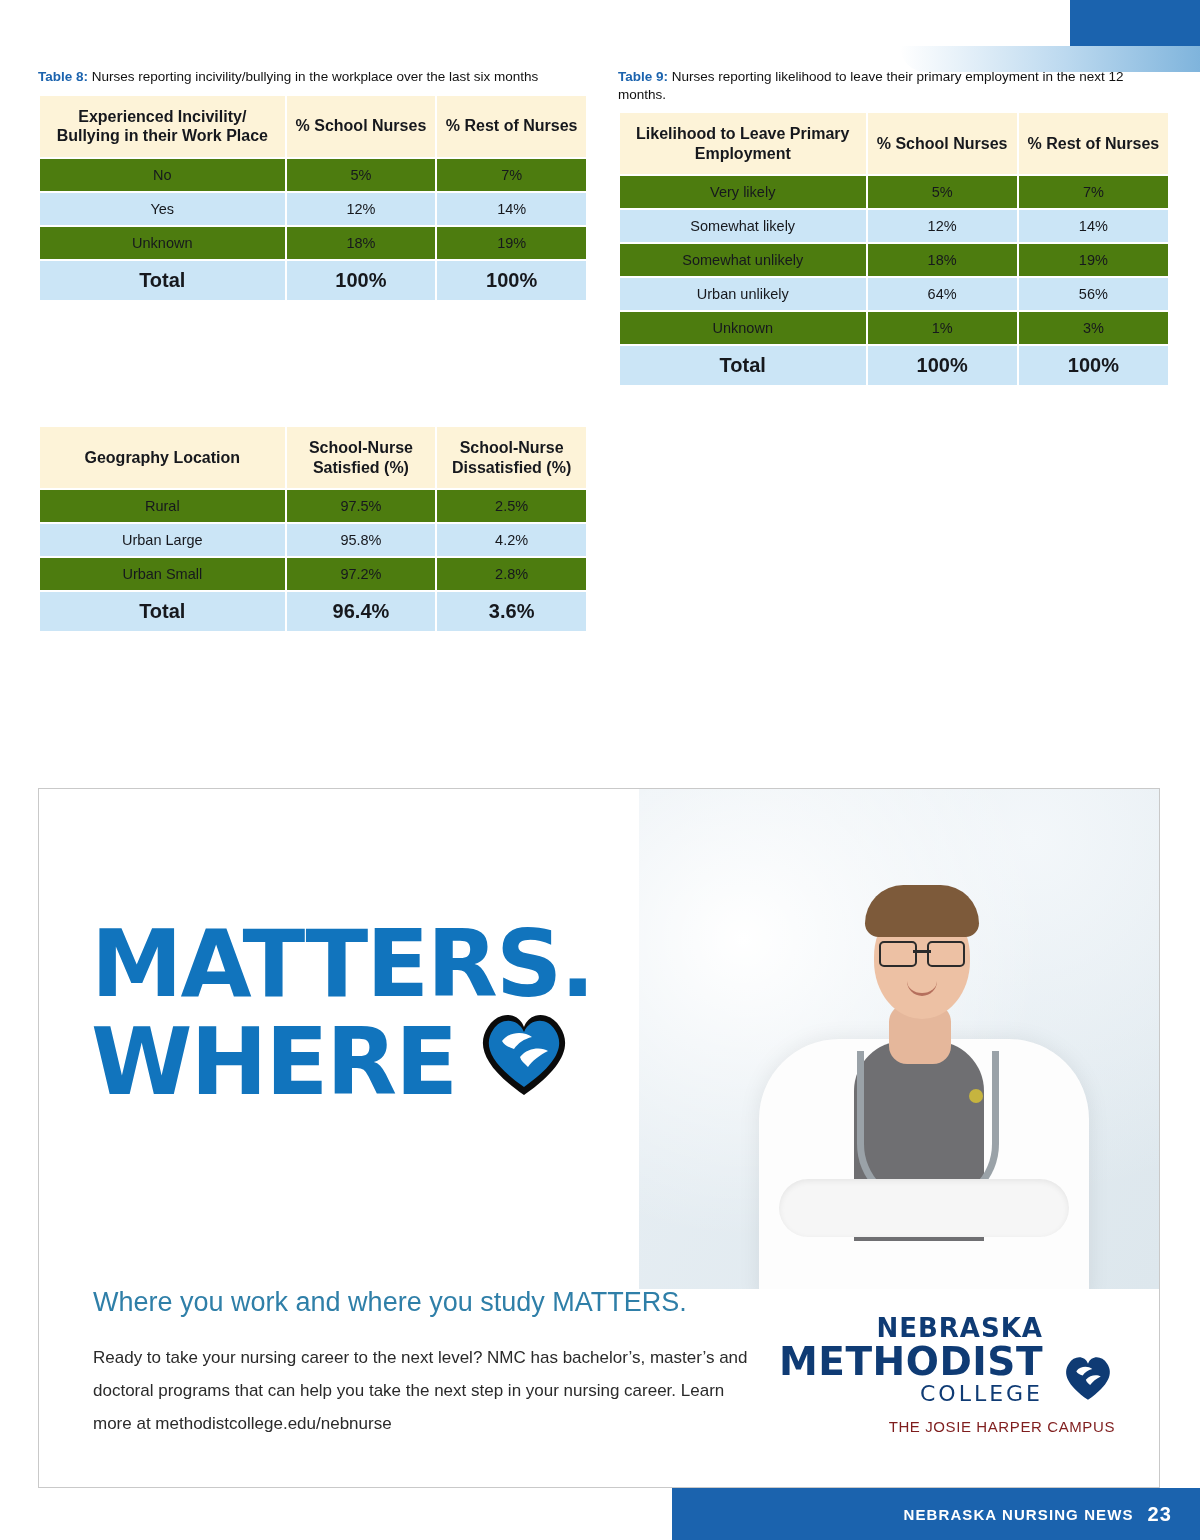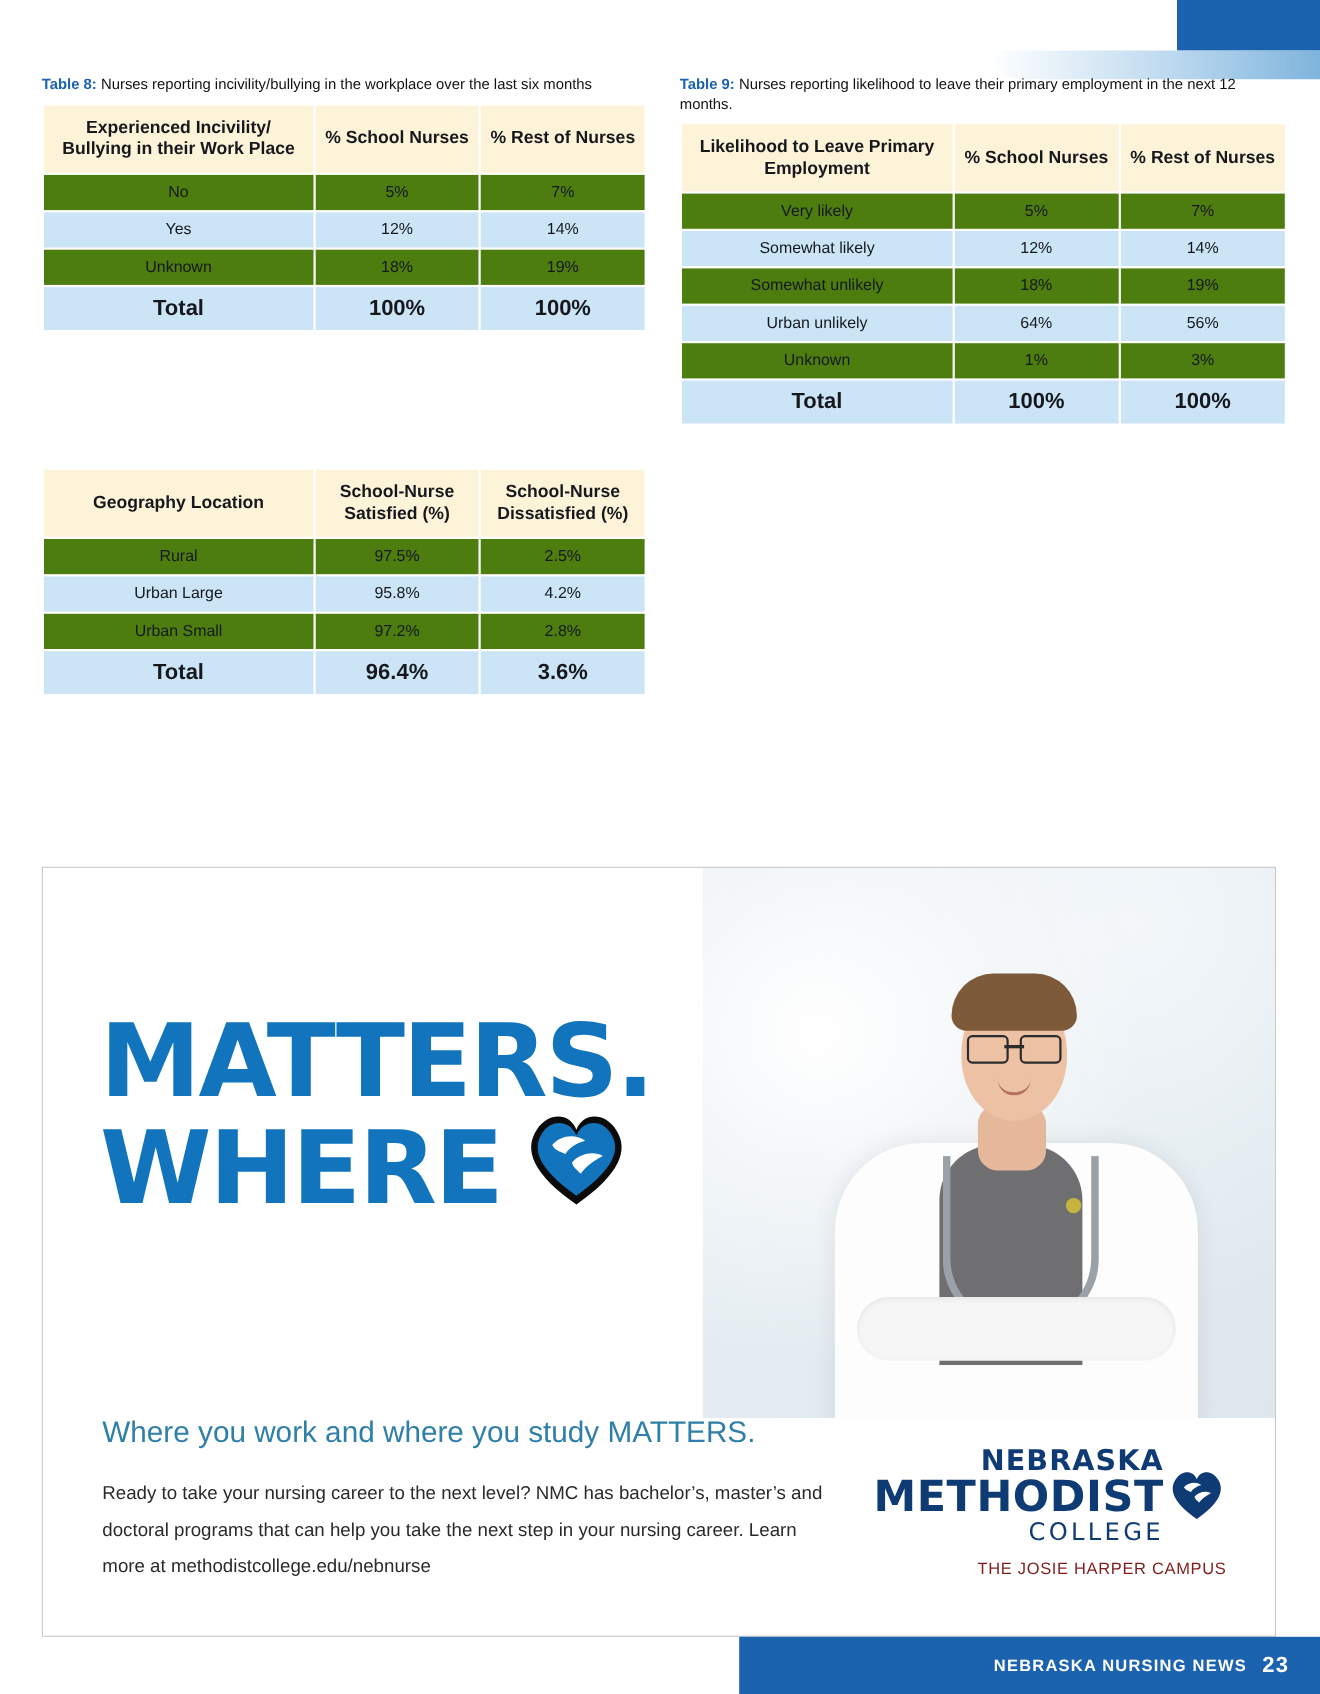--- a/index.html
+++ b/index.html
@@ -292,23 +292,23 @@
     line-height: 1.1;
   }
   .ad-logo .l4 {
     margin-top: 12px;
     font-size: 15px;
     color: #7f1d1d;
     letter-spacing: .6px;
   }
   .ad-logo-row {
     display: flex;
-    align-items: center;
+    align-items: flex-end;
     justify-content: flex-end;
-    gap: 3px;
+    gap: 18px;
   }
 </style>
 </head>
 <body>
 
 <div class="corner-top"></div>
 <div class="corner-top-fade"></div>
 
 <div class="tbl-block" style="left:38px; top:68px; width:550px;">
   <div class="tbl-caption">

